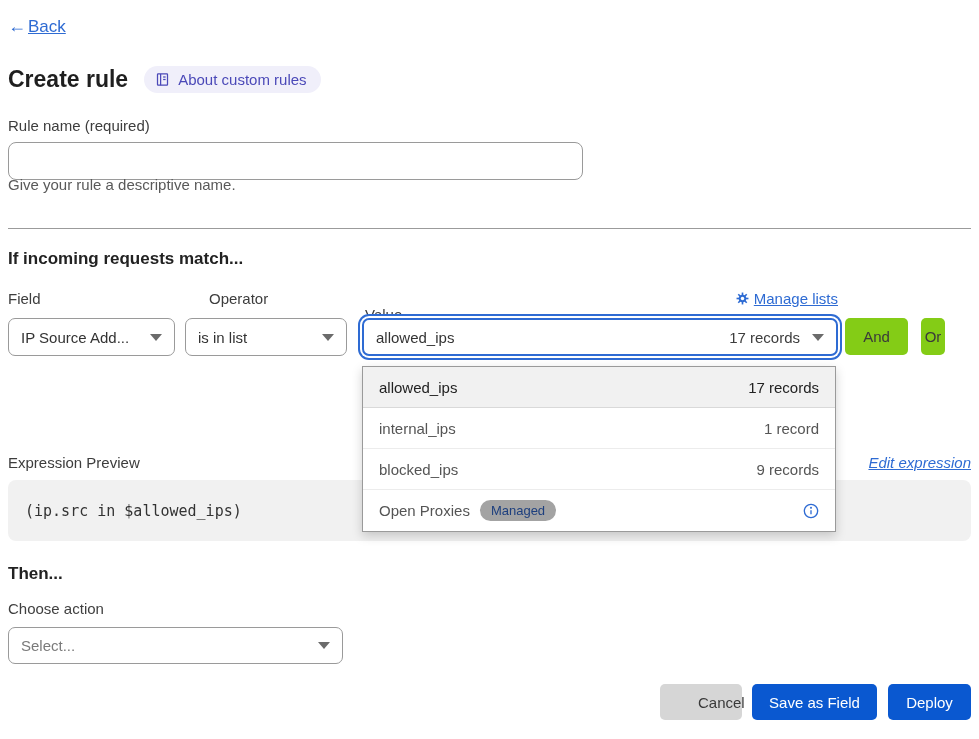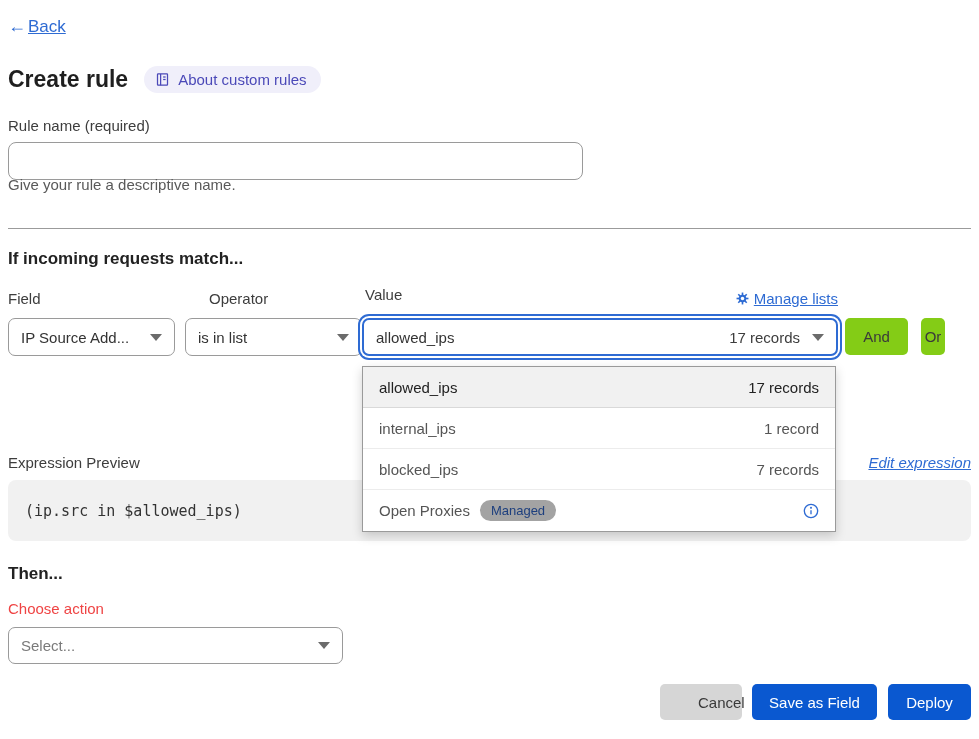--- a/index.html
+++ b/index.html
@@ -23,27 +23,27 @@
   .rule-name-input { position:absolute; top:142px; left:8px; width:575px; height:38px; border:1px solid #9a9a9a; border-radius:8px; font-size:15px; padding:0 12px; color:#333; background:#fff; }
   .helper-text { position:absolute; top:168px; left:8px; font-size:15px; color:#595959;margin-top:8px; }
 
   .divider { position:absolute; top:228px; left:8px; width:963px; height:0; border-top:1px solid #9b9b9b; }
 
   
   .section-heading { position:absolute; left:8px; font-size:17px; font-weight:bold; color:#222; }
   .match-heading { top:249px; }
   .lbl-field { position:absolute; top:290px; left:8px; font-size:15px; color:#3d3d3d; }
   .lbl-operator { position:absolute; top:290px; left:185px; font-size:15px; color:#3d3d3d;margin-left:24px; }
-  .lbl-value { position:absolute; top:286px; left:365px; font-size:15px; color:#3d3d3d; }
+  .lbl-value { position:absolute; top:306px; left:365px; font-size:15px; color:#3d3d3d; }
   .manage-lists { position:absolute; top:290px; left:730px; width:108px; display:flex; align-items:center; gap:5px; font-size:15px; color:#2e6bd3; cursor:pointer; justify-content:flex-end; }
   .manage-lists .link-text { text-decoration:underline; }
 
   .select-box { position:absolute; top:318px; height:38px; border:1px solid #9a9a9a; border-radius:7px; background:#fff; display:flex; align-items:center; justify-content:space-between; padding:4px 12px; font-size:15px; color:#333; cursor:pointer; }
   .sel-field { left:8px; width:167px; }
-  .sel-operator { left:185px; width:177px; }
+  .sel-operator { left:185px; width:162px; }
   .sel-value { left:362px; width:476px; border:2px solid #2e6bd3; box-shadow:0 0 0 2px #ffffff, 0 0 0 4px #2e6bd3; border-radius:7px; }
   .sel-value .right-group { display:flex; align-items:center; gap:12px; }
   .sel-value .meta { color:#3d3d3d; }
   .chev { width:0; height:0; border-left:6px solid transparent; border-right:6px solid transparent; border-top:7px solid #6b6b6b; }
   .placeholder-text { color:#7a7a7a; }
 
   .gray-btn { position:absolute; top:318px; height:37px; background:#84cc16; border:none; border-radius:5px; font-size:15px; color:#3a3a3a; font-family:"Liberation Sans", sans-serif; cursor:pointer; }
   .btn-and { left:845px; width:63px; }
   .btn-or { left:921px; width:24px; }
 
@@ -59,21 +59,21 @@
   .info-icon { display:block; cursor:pointer; }
 
   
   .expr-label { position:absolute; top:454px; left:8px; font-size:15px; color:#3d3d3d; }
   .edit-expression { position:absolute; top:454px; right:8px; font-size:15px; color:#2e6bd3; text-decoration:underline; cursor:pointer;font-style:italic; }
   .expr-box { position:absolute; top:480px; left:8px; width:963px; height:61px; background:#f1f1f1; border-radius:8px; z-index:1; }
   .expr-code { position:absolute; top:22px; left:17px; font-family:"DejaVu Sans Mono","Liberation Mono",monospace; font-size:15px; color:#333; }
 
   
   .then-heading { top:564px; }
-  .lbl-action { position:absolute; top:600px; left:8px; font-size:15px; color:#ef4444;text-align:center; }
+  .lbl-action { position:absolute; top:600px; left:8px; font-size:15px; color:#404040;text-align:center; }
   .sel-action { top:627px; left:8px; width:335px; height:37px; }
 
   
   .footer-btn { position:absolute; top:684px; height:36px; border:none; border-radius:5px; font-size:15px; font-family:"Liberation Sans", sans-serif; cursor:pointer; }
   .btn-cancel { left:660px; width:82px; background:#d6d6d6; color:#3a3a3a;padding-left:38px; }
   .btn-save-draft { left:752px; width:125px; background:#0a58d0; color:#fff; }
   .btn-deploy { left:888px; width:83px; background:#0a58d0; color:#fff; }
 </style>
 </head>
 <body>
@@ -151,21 +151,21 @@
     <div class="dd-item selected">
       <span>allowed_ips</span>
       <span class="dd-meta">17 records</span>
     </div>
     <div class="dd-item">
       <span>internal_ips</span>
       <span class="dd-meta">1 record</span>
     </div>
     <div class="dd-item">
       <span>blocked_ips</span>
-      <span class="dd-meta">7 records</span>
+      <span class="dd-meta">9 records</span>
     </div>
     <div class="dd-item">
       <span class="dd-left">
         <span>Open Proxies</span>
         <span class="managed-badge">Managed</span>
       </span>
       <svg class="info-icon" width="16" height="16" viewBox="0 0 24 24" fill="none" stroke="#2e6bd3" stroke-width="2">
         <circle cx="12" cy="12" r="10"></circle>
         <line x1="12" y1="11" x2="12" y2="17"></line>
         <circle cx="12" cy="7.2" r="0.6" fill="#2e6bd3"></circle>

